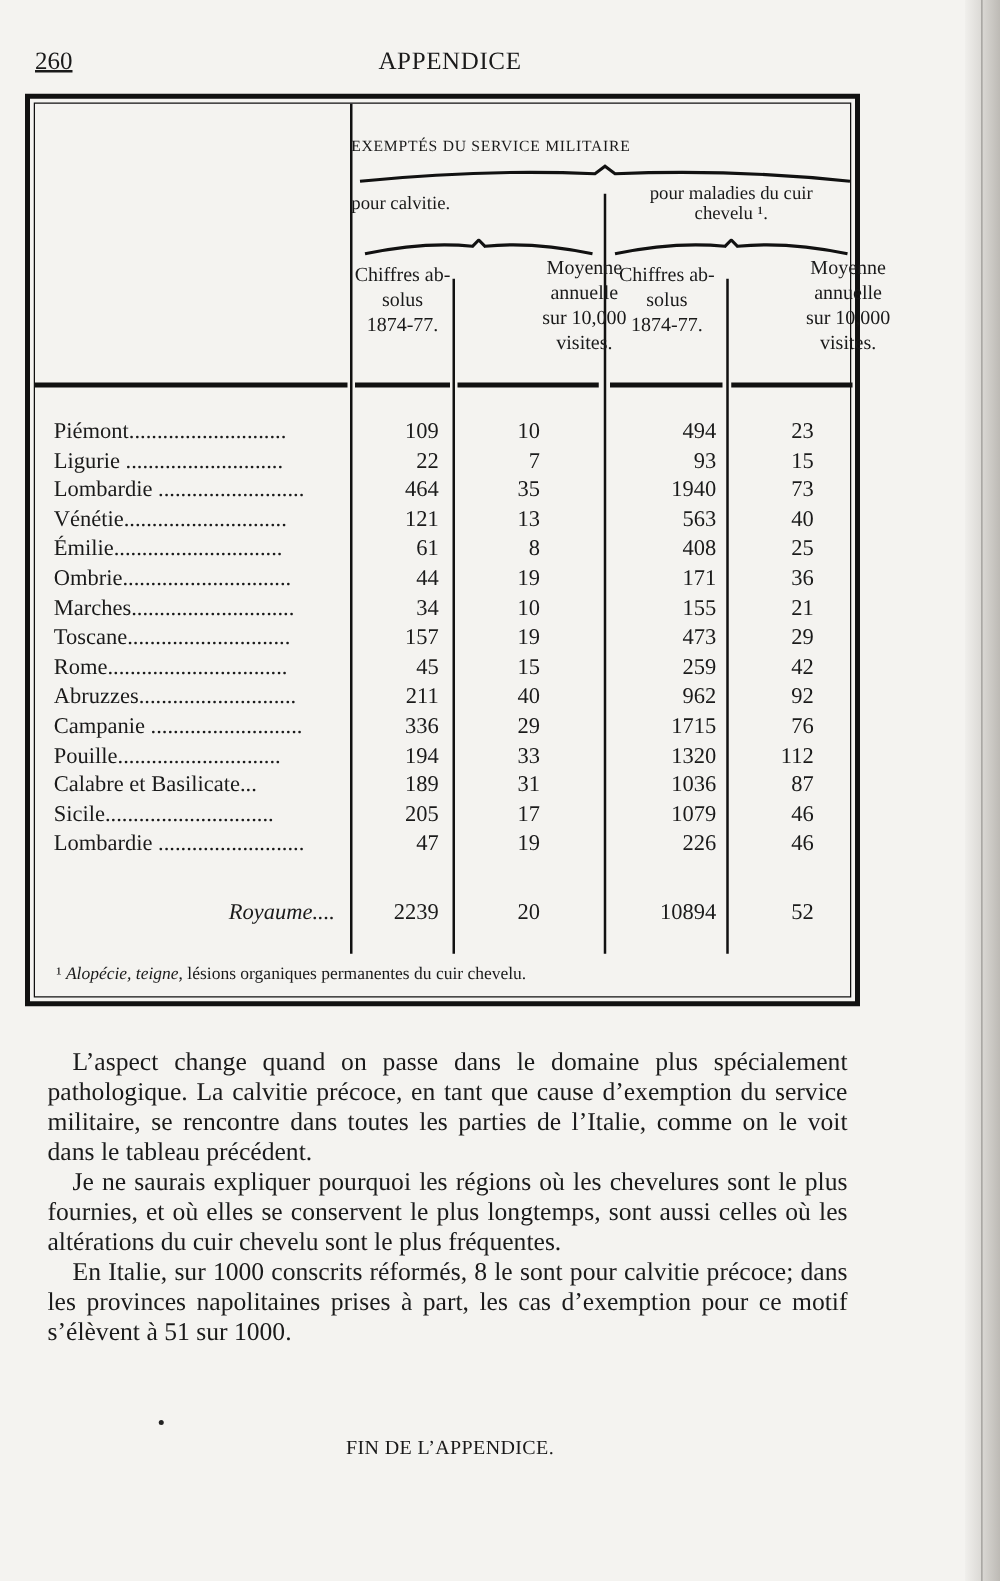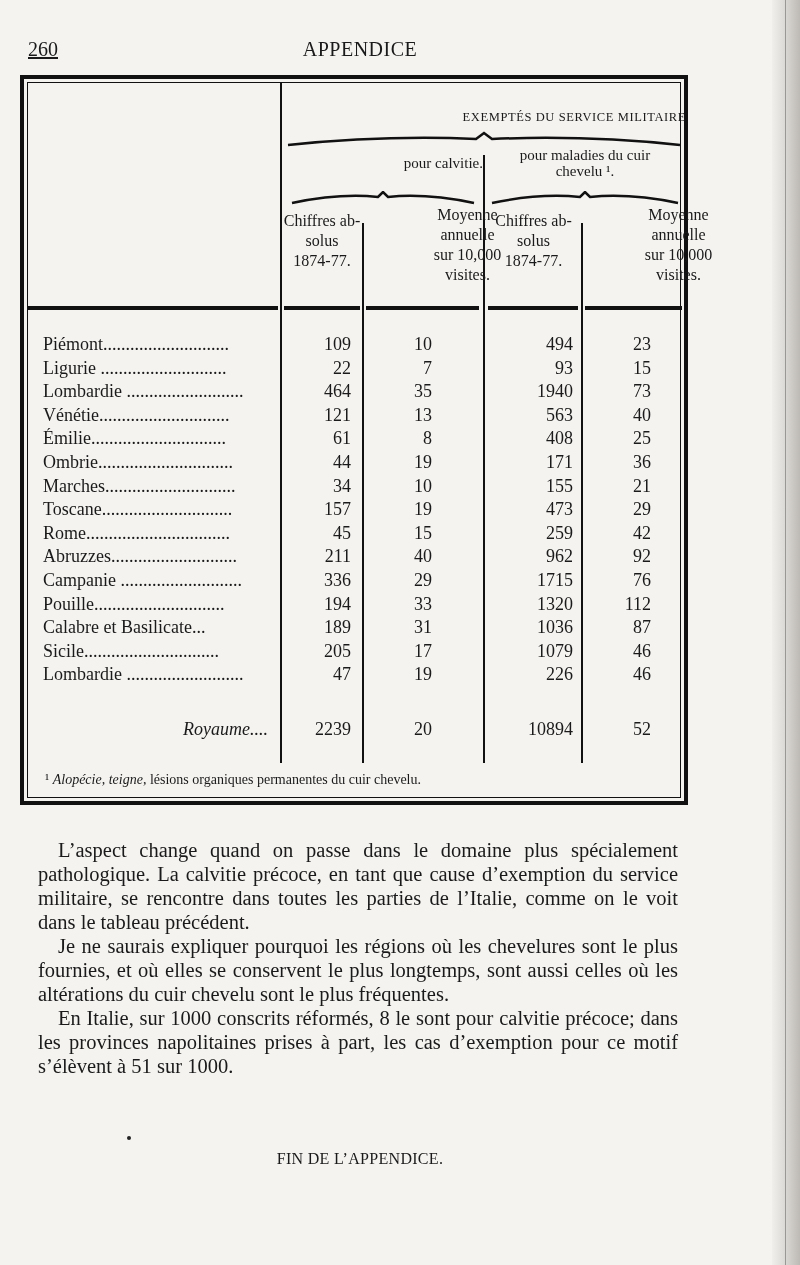--- a/index.html
+++ b/index.html
@@ -22,23 +22,23 @@
     position: absolute; left: 20px; top: 75px; width: 668px; height: 730px;
     border: 4px solid #111; box-sizing: border-box;
   }
   .table-inner {
     position: absolute; left: 3px; top: 3px; right: 3px; bottom: 3px;
     border: 1.5px solid #111; box-sizing: border-box;
   }
   .vline { position: absolute; background: #111; width: 2px; }
   .hthick { position: absolute; background: #111; height: 4px; }
 
-  .hdr-exemptes { position:absolute; left: 253px; width: 405px; top: 27px; text-align:right; font-size: 12.5px; letter-spacing: 0.6px; }
+  .hdr-exemptes { position:absolute; left: 253px; width: 405px; top: 27px; text-align:left; font-size: 12.5px; letter-spacing: 0.6px; }
   .hdr-regions { position:absolute; left: 0; width: 253px; top: 104px; text-align:center; font-size: 14px; letter-spacing: 0.8px; }
-  .hdr-calv { position:absolute; left: 253px; width: 202px; top: 72px; text-align:right; font-size: 15px; }
+  .hdr-calv { position:absolute; left: 253px; width: 202px; top: 72px; text-align:left; font-size: 15px; }
   .hdr-mal { position:absolute; left: 457px; width: 200px; top: 64px; text-align:center; font-size: 15px; line-height: 16px; }
   .sub-hdr { position:absolute; top: 128px; text-align:center; font-size: 16px; line-height: 20px; }
   .sub-hdr.moy { top: 122px; line-height: 20px; padding-left: 44px; }
   .brace { position:absolute; }
 
   .row { position:absolute; left: 0; width: 660px; height: 24px; font-size: 18px; }
   .row .reg { position:absolute; left: 15px; width: 230px; white-space: nowrap; overflow: hidden; }
   .row .c { position:absolute; text-align: right; }
   .row .c1 { left: 253px; width: 70px; }
   .row .c2 { left: 337px; width: 67px; }

